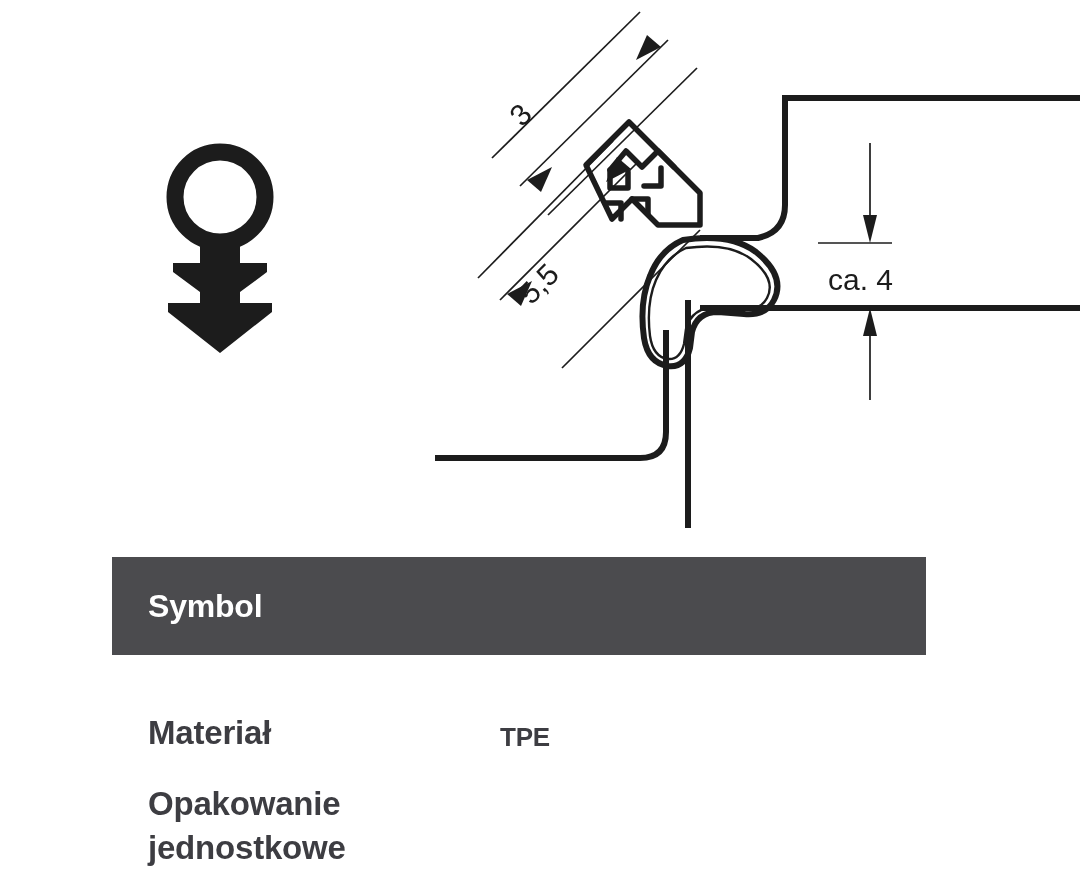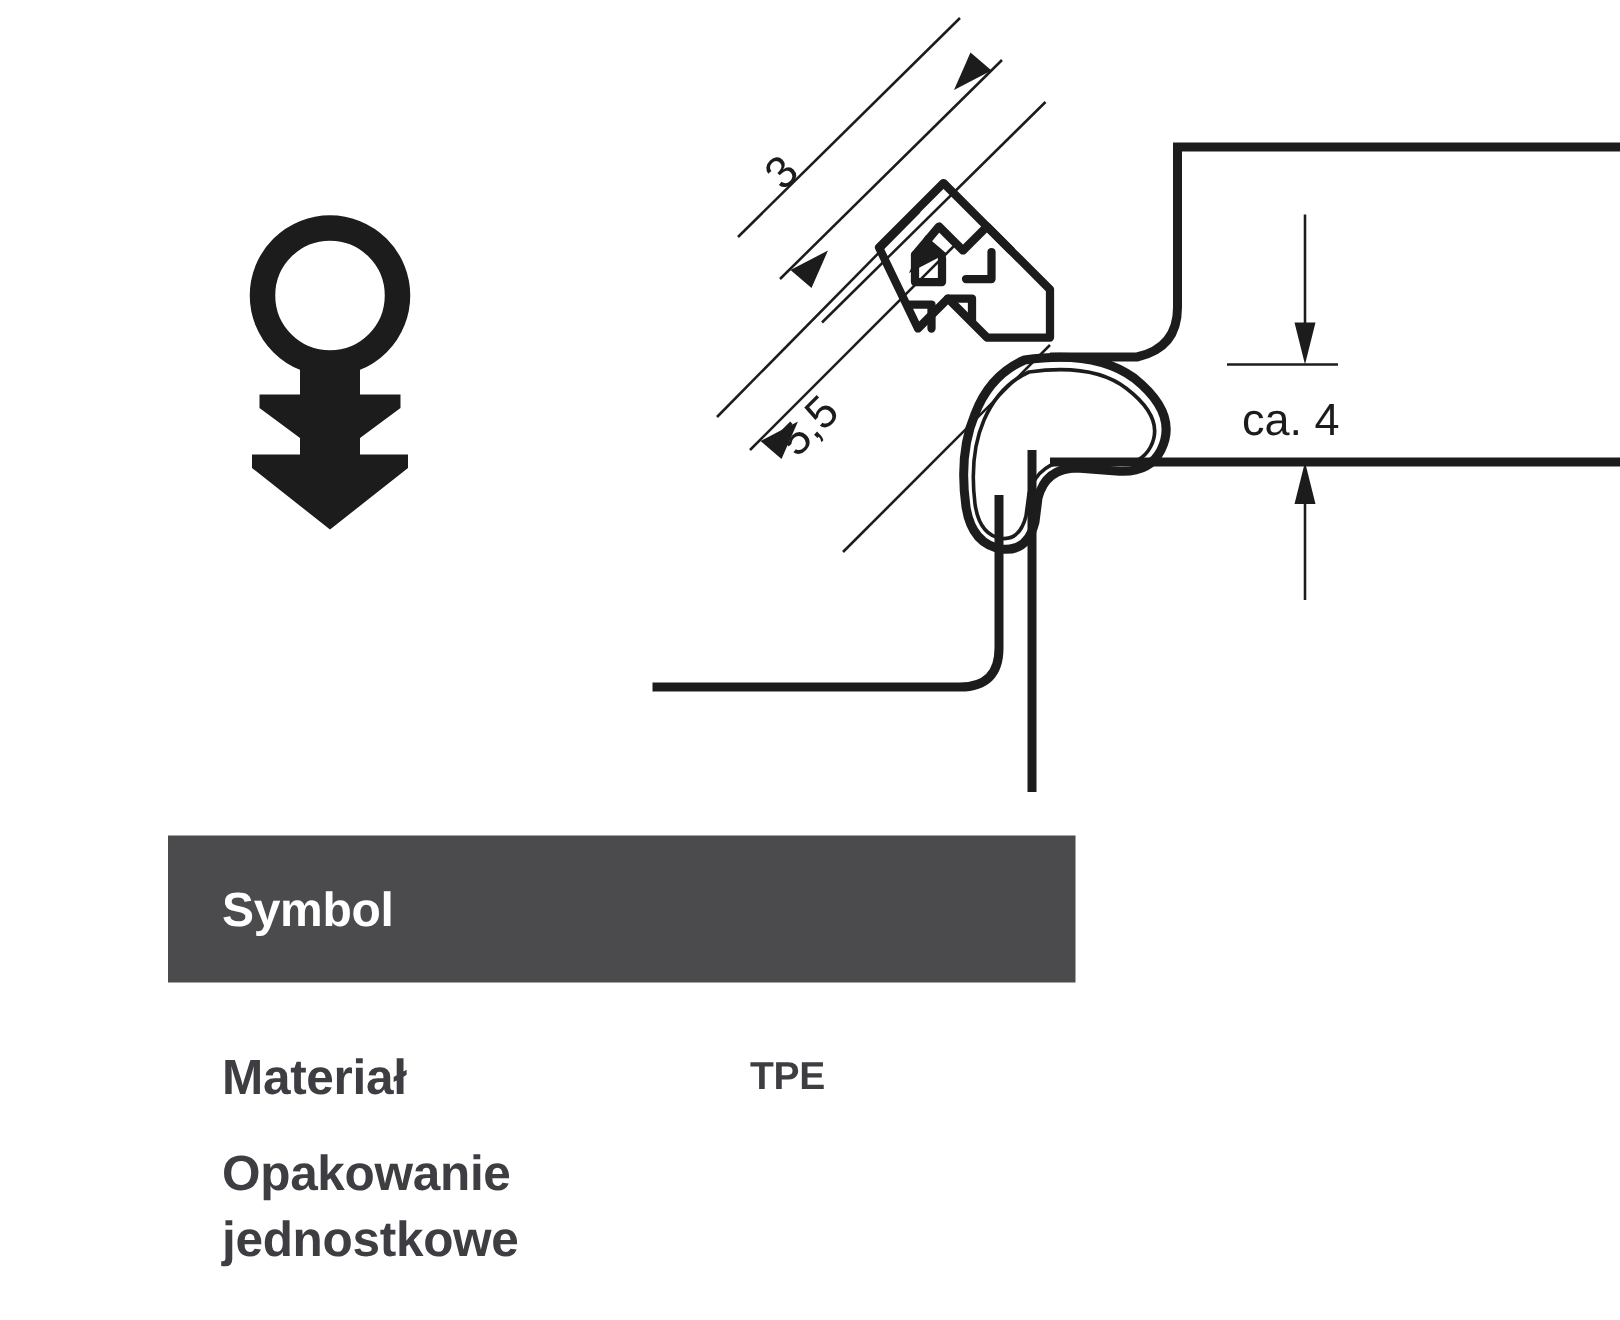--- a/index.html
+++ b/index.html
@@ -46,26 +46,26 @@
 
   
   #spec-table {
     position: absolute;
     left: 112px;
     top: 557px;
     width: 860px;
   }
   .spec-row {
     display: flex;
-    align-items: center;
+    align-items: flex-end;
     box-sizing: border-box;
   }
   .spec-row.header-row {
     background: #4b4b4e;
-    width: 605px;
+    width: 814px;
     height: 98px;
     align-items: center;
   }
   .spec-row.header-row .spec-label,
   .spec-row.header-row .spec-value {
     color: #ffffff;
   }
   .spec-label {
     width: 388px;
     flex: 0 0 388px;
@@ -89,21 +89,21 @@
   .header-row .spec-label { font-size: 32px; }
   .header-row .spec-value {
     font-size: 46px;
     letter-spacing: 0.5px;
   }
   .spec-row.row-material {
     margin-top: 27px;
     height: 72px;
   }
   .spec-row.row-packaging {
-    margin-top: 6px;
+    margin-top: 28px;
   }
   .spec-row.row-packaging .spec-label { line-height: 1.34; }
 
   
   .ln-thick { fill: none; stroke: #1c1c1c; stroke-width: 6; stroke-linecap: butt; stroke-linejoin: miter; }
   .ln-prof  { fill: none; stroke: #1c1c1c; stroke-width: 5.5; stroke-linejoin: round; stroke-linecap: round; }
   .ln-thin  { fill: none; stroke: #1c1c1c; stroke-width: 1.7; }
   .fill-dark{ fill: #1c1c1c; }
   .dim-txt {
     fill: #1c1c1c;

